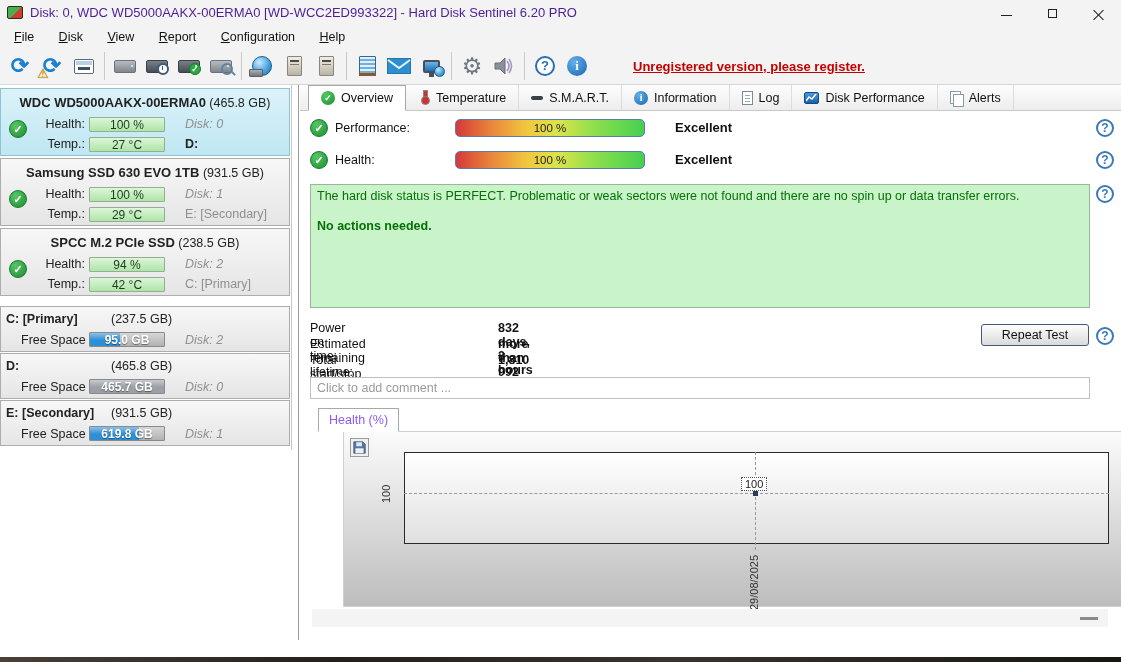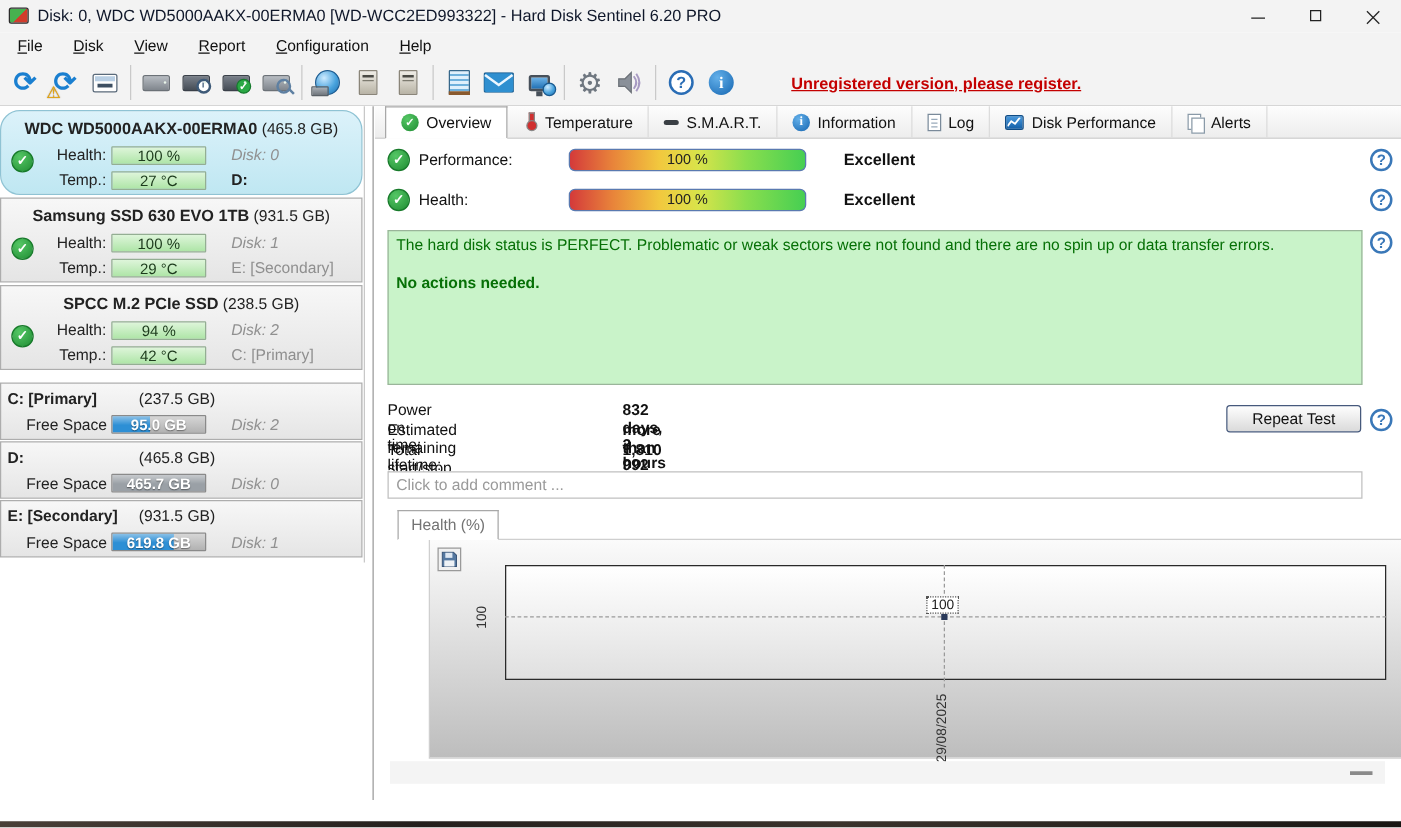--- a/index.html
+++ b/index.html
@@ -3,21 +3,21 @@
 <meta charset="utf-8">
 <style>
   * { margin:0; padding:0; box-sizing:border-box; }
   html,body { width:1121px; height:662px; font-family:"Liberation Sans", sans-serif; background:#fff; overflow:hidden; }
   #app { position:relative; width:1121px; height:662px; background:#fff; }
 
   
   #titlebar { position:absolute; top:0; left:0; width:1121px; height:26px; background:#f3f3f3; }
   #app-icon { position:absolute; left:7px; top:6px; width:16px; height:13px; border:1px solid #2b2b2b; border-radius:2px;
     background:linear-gradient(135deg,#47b14f 0 55%, #d23c2c 55% 100%); }
-  #title-text { position:absolute; left:30px; top:0; line-height:26px; font-size:13px; color:#0f172a; white-space:nowrap; }
+  #title-text { position:absolute; left:30px; top:0; line-height:26px; font-size:13px; color:#4c1d95; white-space:nowrap; }
   .wbtn { position:absolute; top:0; width:46px; height:26px; text-align:center; cursor:default; }
   .wbtn .bar { display:inline-block; width:11px; height:1px; background:#222; vertical-align:middle; }
   .wbtn .box { display:inline-block; width:9px; height:9px; border:1px solid #222; vertical-align:middle; }
   .wbtn .x { position:relative; display:inline-block; width:11px; height:11px; vertical-align:middle; }
   .wbtn .x::before,.wbtn .x::after { content:""; position:absolute; left:5px; top:0; width:1px; height:14px; background:#222; }
   .wbtn .x::before { transform:rotate(45deg);} .wbtn .x::after { transform:rotate(-45deg);}
 
   
   #menubar { position:absolute; top:26px; left:0; width:1121px; height:22px; background:#f3f3f3; padding-left:4px; }
   .menu-item { display:inline-block; padding:0 10px; line-height:22px; font-size:12.5px; color:#111; }
@@ -62,21 +62,21 @@
     font-weight:bold; font-size:13px; text-align:center; line-height:20px; font-family:"Liberation Serif", serif; }
   #register-link { margin-left:40px; font-size:13px; font-weight:bold; color:#c40000; text-decoration:underline; white-space:nowrap; }
 
   
   #body { position:absolute; top:85px; left:0; width:1121px; height:555px; background:#fff; }
 
   
   #sidebar { position:absolute; left:0; top:0; width:299px; height:555px; background:#fff; border-right:1px solid #9a9a9a; }
   #sidebar-strip { position:absolute; left:291px; top:0; width:1px; height:365px; background:#c8c8c8; }
   .card { position:absolute; left:0; width:290px; height:68px; background:linear-gradient(#f7f7f7,#e5e5e5); border:1px solid #adadad; font-size:12.5px; color:#222; }
-  .card.sel { background:linear-gradient(#dcf2fa,#bfe7f2); border-color:#8fc3d4;border-radius:16px; }
+  .card.sel { background:linear-gradient(#dcf2fa,#bfe7f2); border-color:#8fc3d4; }
   .c-name { position:absolute; top:6px; left:0; right:0; text-align:center; font-size:12.5px; white-space:nowrap; }
   .c-name b { font-size:13px; }
   .okbadge { position:absolute; left:8px; top:31px; width:18px; height:18px; border-radius:50%;
     background:radial-gradient(circle at 35% 30%, #55c765, #1f8c33); border:1px solid #177a2a; color:#fff;
     font-size:11px; font-weight:bold; text-align:center; line-height:17px; }
   .lbl { position:absolute; left:0; width:84px; text-align:right; }
   .r1 { top:28px; } .r2 { top:48px; }
   .row { position:absolute; left:0; right:0; height:16px; }
   .gbar { position:absolute; left:88px; width:76px; height:15px; border:1px solid #94ae93; border-radius:1px;
     background:linear-gradient(#def5da,#aee5a7); text-align:center; font-size:12px; line-height:14px; color:#1c3a1c; }
@@ -132,21 +132,21 @@
   .stat-label { position:absolute; left:10px; }
   .stat-value { position:absolute; left:198px; font-weight:bold; }
 
   #repeat-btn { position:absolute; left:681px; top:239px; width:108px; height:22px; border:1px solid #46597c; border-radius:3px;
     background:linear-gradient(#fefefe,#dadada); font-size:12.5px; color:#111; text-align:center; line-height:20px; }
 
   #comment-input { position:absolute; left:10px; top:292px; width:780px; height:22px; border:1px solid #c0c0c0; padding:0 6px; font-size:12.5px; color:#333; font-family:"Liberation Sans",sans-serif; }
   #comment-input::placeholder { color:#9a9a9a; }
 
   #chart-tab { position:absolute; left:18px; top:323px; height:24px; padding:0 10px; background:#fff; border:1px solid #a8a8a8; border-bottom:1px solid #fff;
-    font-size:12.5px; line-height:22px; color:#737373; z-index:2; }
+    font-size:12.5px; line-height:22px; color:#8b5cf6; z-index:2; }
   #chart-panel { position:absolute; left:12px; top:346px; width:796px; height:176px; background:linear-gradient(#fbfbfb,#bdbdbd); border:1px solid #cfcfcf;margin-left:31px; }
   #save-btn { position:absolute; left:6px; top:6px; width:19px; height:19px; background:#f0f0f0; border:1px solid #9a9a9a; display:flex; align-items:center; justify-content:center; }
   #plot { position:absolute; left:60px; top:20px; width:705px; height:92px; background:linear-gradient(#ffffff,#e0e0e0); border:1px solid #2a2a2a; }
   #hline { position:absolute; left:60px; top:61px; width:705px; border-top:1px dashed #9a9a9a; }
   #vline { position:absolute; left:411px; top:20px; height:98px; border-left:1px dashed #9a9a9a; }
   #datapoint { position:absolute; left:409px; top:59px; width:5px; height:5px; background:#2a3a5a; }
   #pointlabel { position:absolute; left:397px; top:45px; padding:0 3px; background:#fff; border:1px dotted #555; font-size:11px; color:#222; }
   #ytick { position:absolute; left:36px; top:40px; height:44px; writing-mode:vertical-rl; transform:rotate(180deg); font-size:11px; color:#333; text-align:center; }
   #xtick { position:absolute; left:404px; top:116px; height:62px; writing-mode:vertical-rl; transform:rotate(180deg); font-size:11px; color:#333; }
   #chart-scroll { position:absolute; left:12px; top:524px; width:796px; height:18px; background:#f4f4f4; }

